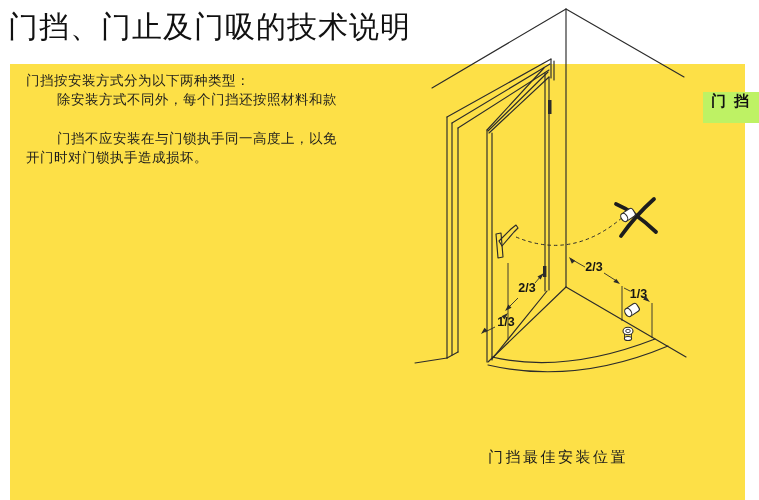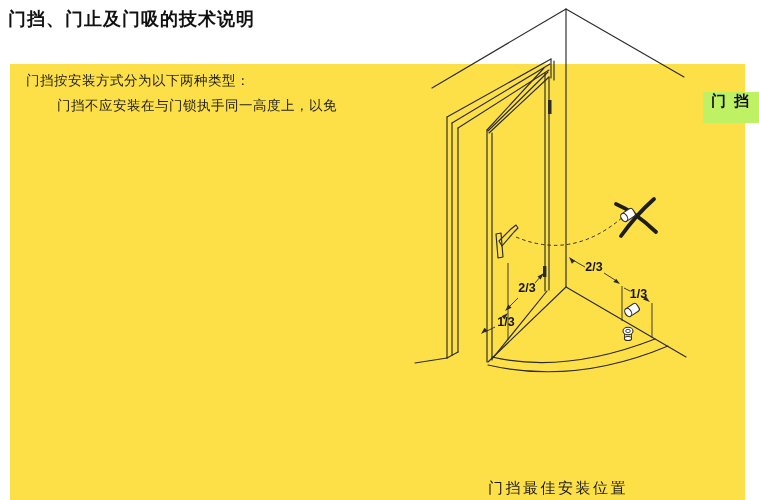--- a/index.html
+++ b/index.html
@@ -3,42 +3,42 @@
 <meta charset="utf-8">
 <style>
   html,body{margin:0;padding:0;}
   body{
     width:759px;height:500px;position:relative;overflow:hidden;
     background:#ffffff;
     font-family:"Liberation Sans", sans-serif;
   }
   .page-title{
     position:absolute;left:8px;top:7px;
-    font-size:18px;font-weight:bold;color:#111;
+    font-size:30px;font-weight:normal;color:#111;
     letter-spacing:1px;
     font-family:"Liberation Sans", sans-serif;
   }
   .panel{
     position:absolute;left:10px;top:64px;width:735px;height:496px;
     background:#fde047;
   }
   .body-text{
     position:absolute;left:16px;top:7px;width:405px;
     font-family:"Liberation Serif", serif;
     font-size:13.5px;line-height:19px;color:#1c1c1c;
     letter-spacing:0.5px;
   }
   .body-text .tline{height:19px;white-space:nowrap;}
   .body-text .indent{padding-left:31px;}
-  .body-text .para-gap{margin-top:6px;}
+  .body-text .para-gap{margin-top:20px;}
   .diagram-wrap{position:absolute;left:398px;top:0px;width:347px;height:440px;}
   .diagram-caption{
     position:absolute;left:488px;top:448px;
     font-family:Liberation Sans, sans-serif;
-    font-size:15px;color:#1c1c1c;letter-spacing:2.5px;white-space:nowrap;margin-top:31px;
+    font-size:15px;color:#1c1c1c;letter-spacing:2.5px;white-space:nowrap;
   }
   .side-tab{
     position:absolute;left:703px;top:92px;width:56px;height:31px;
     background:#bef264;display:flex;align-items:flex-start;justify-content:center;
     font-size:15px;font-weight:600;color:#111;letter-spacing:2px;
     font-family:"Liberation Sans", sans-serif;white-space:nowrap;
   }
   svg .ln{stroke:#2b2b2b;fill:none;stroke-width:1.15;stroke-linecap:round;stroke-linejoin:round;}
   svg .thin{stroke:#2b2b2b;fill:none;stroke-width:0.9;}
   svg .dash{stroke:#2b2b2b;fill:none;stroke-width:1;stroke-dasharray:3.5 3;}
@@ -51,21 +51,23 @@
   }
 </style>
 </head>
 <body>
 
 <div class="page-title">门挡、门止及门吸的技术说明</div>
 
 <div class="panel">
   <div class="body-text">
     <div class="tline">门挡按安装方式分为以下两种类型：</div>
+    <div class="tline indent">除安装方式不同外，每个门挡还按照材料和款</div>
     <div class="tline indent para-gap">门挡不应安装在与门锁执手同一高度上，以免</div>
+    <div class="tline">开门时对门锁执手造成损坏。</div>
   </div>
 </div>
 
 <div class="diagram-wrap">
   <svg width="347" height="440" viewBox="-10 0 347 440">
 
     <g>
       <path class="ln" d="M158,9 L158,287"></path>
       <path class="ln" d="M158,9 L24,88"></path>
       <path class="ln" d="M158,9 L276,77"></path>

